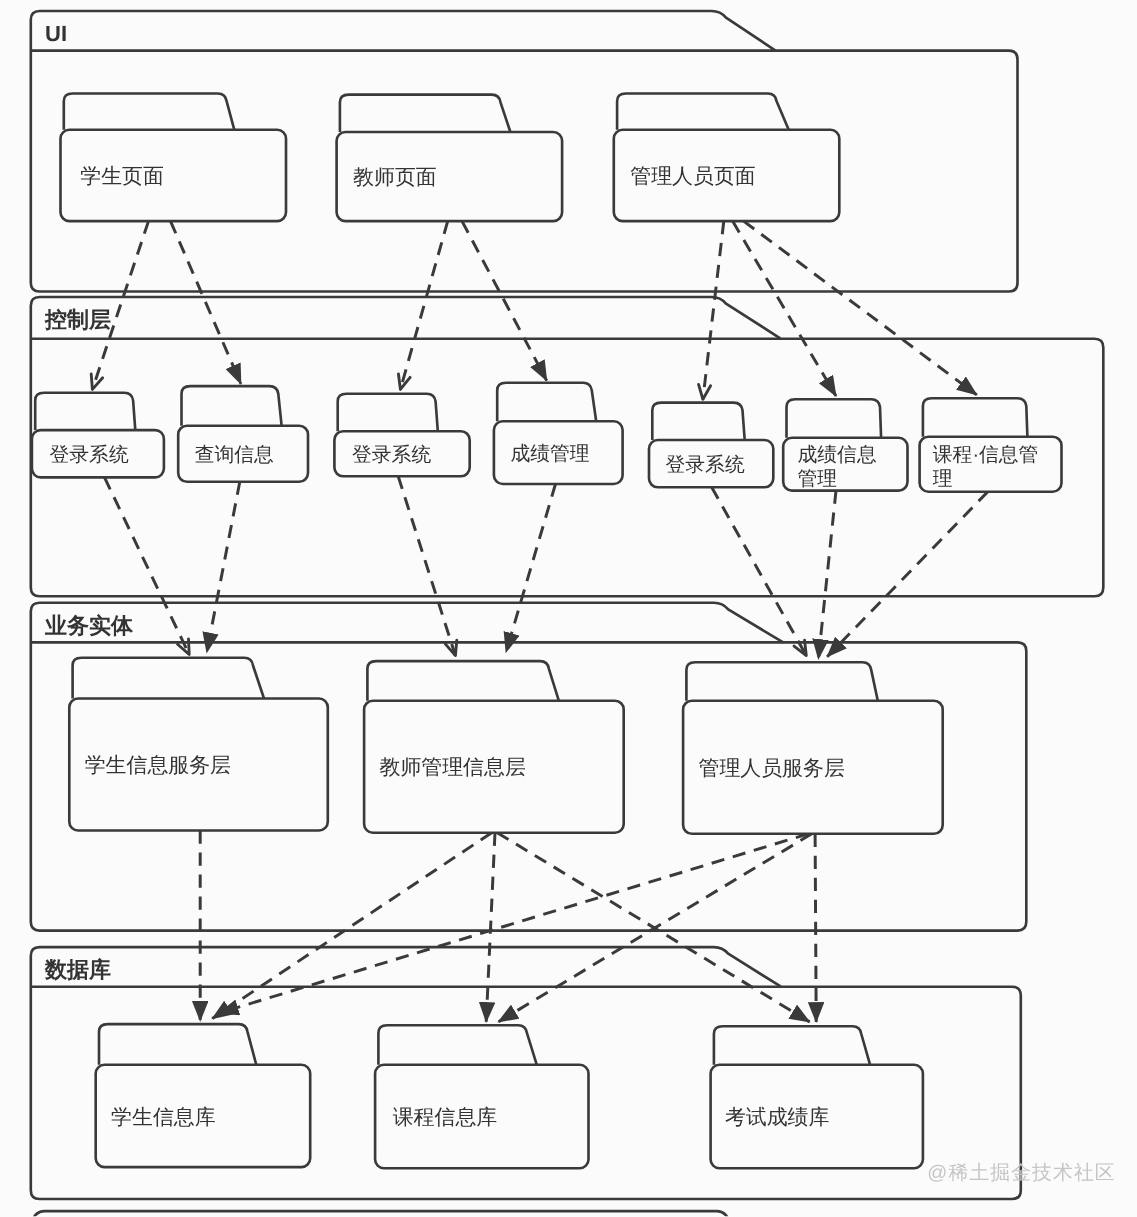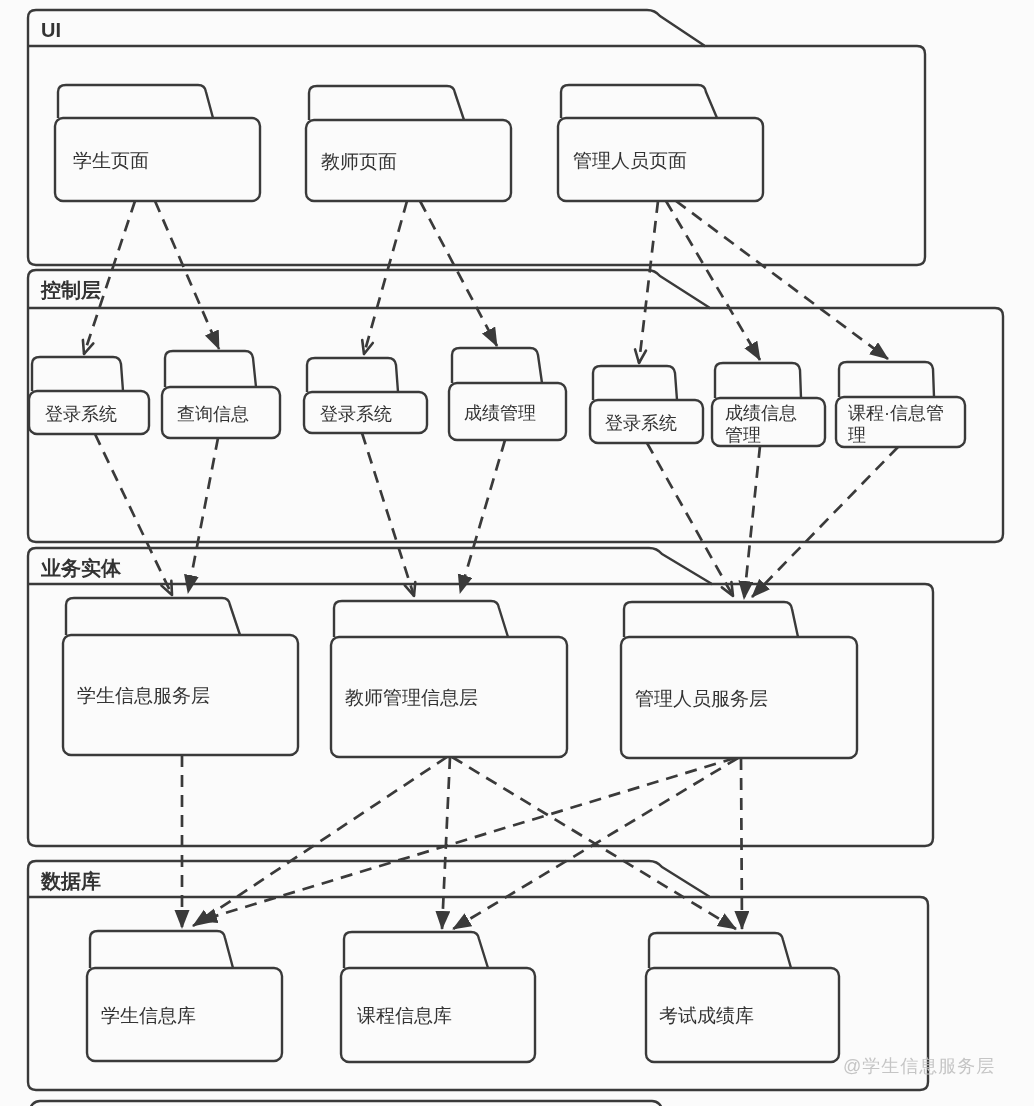--- a/index.html
+++ b/index.html
@@ -195,14 +195,14 @@
       <text x="357" y="1022" font-size="19">课程信息库</text>
       <path d="M 649 968 V 940
         Q 649 933 657 933
         H 775
         Q 782 933 783 940
         L 791 968" fill="#fbfbfb" stroke="#3a3a3a" stroke-width="2.4" stroke-linejoin="round"></path>
       <rect x="646" y="968" width="193" height="94" rx="8" ry="8" fill="#fbfbfb" stroke="#3a3a3a" stroke-width="2.4"></rect>
       <text x="659" y="1022" font-size="19">考试成绩库</text>
       <rect x="30" y="1101" width="632" height="40" rx="10" ry="10" fill="#fbfbfb" stroke="#3a3a3a" stroke-width="2.6"></rect>
     </svg>
-  <div class="watermark" style="color: rgb(197, 197, 197);">@学生信息服务层</div>
+  <div class="watermark" style="color: rgb(197, 197, 197);">@稀土掘金技术社区</div>
 </div>
 
 </body></html>

